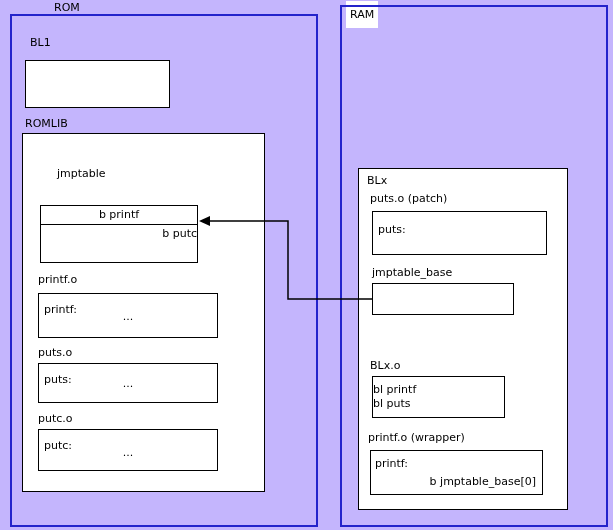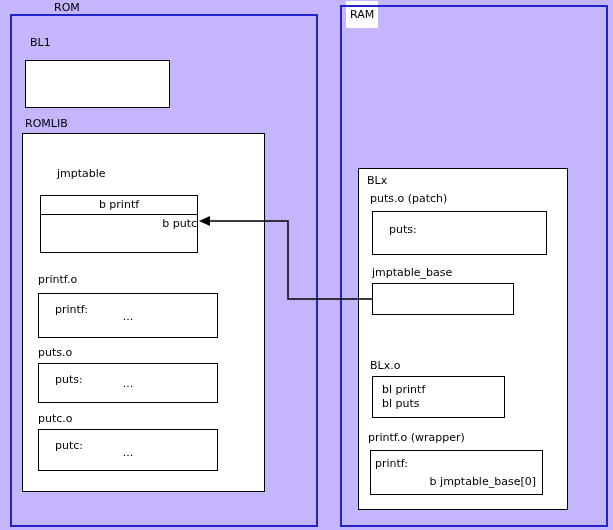--- a/index.html
+++ b/index.html
@@ -5,42 +5,42 @@
   html,body{margin:0;padding:0;background:#ffffff;}
   body{font-family:"DejaVu Sans","Liberation Sans",sans-serif;font-size:11px;color:#000;}
   #canvas{position:relative;width:613px;height:530px;background:#c4b5fd;overflow:hidden;}
   .abs{position:absolute;box-sizing:border-box;}
   .outer{border:2px solid #2323cb;background:transparent;}
   .box{border:1px solid #000;background:#fff;}
   .lbl{position:absolute;white-space:nowrap;line-height:13px;}
   .badge{background:#fff;padding:7px 4px;}
   .jrow{height:18px;line-height:18px;text-align:center;border-bottom:1px solid #000;overflow:hidden;}
   .jrow:last-child{border-bottom:0;text-align:right;}
-  .sym{position:absolute;left:16px;top:9px;white-space:nowrap;}
+  .sym{position:absolute;left:5px;top:9px;white-space:nowrap;}
   .dots{position:absolute;left:0;right:0;top:16px;text-align:center;}
   svg.overlay{position:absolute;left:0;top:0;pointer-events:none;}
 </style>
 </head>
 <body>
 
 <div id="canvas">
 
   <span class="lbl" style="left:54px;top:1px;">ROM</span>
   <span class="lbl badge" style="left:346px;top:1px;">RAM</span>
 
   <div class="abs outer" style="left:10px;top:14px;width:308px;height:513px;">
 
     <span class="lbl" style="left:18px;top:20px;">BL1</span>
     <div class="abs box" style="left:13px;top:44px;width:145px;height:48px;"></div>
 
     <span class="lbl" style="left:13px;top:101px;">ROMLIB</span>
     <div class="abs box" style="left:10px;top:117px;width:243px;height:359px;">
 
       <span class="lbl" style="left:22px;top:33px;margin-left:12px;">jmptable</span>
-      <div class="abs box" style="left:17px;top:61px;width:158px;height:58px;">
+      <div class="abs box" style="left:17px;top:71px;width:158px;height:58px;">
         <div class="jrow">b printf</div>
         <div class="jrow">b putc</div>
       </div>
 
       <span class="lbl" style="left:15px;top:139px;">printf.o</span>
       <div class="abs box" style="left:15px;top:159px;width:180px;height:45px;">
         <span class="sym">printf:</span>
         <span class="dots">...</span>
       </div>
 
@@ -66,21 +66,21 @@
 
       <span class="lbl" style="left:11px;top:23px;">puts.o (patch)</span>
       <div class="abs box" style="left:13px;top:42px;width:175px;height:44px;">
         <span class="sym" style="top:11px;">puts:</span>
       </div>
 
       <span class="lbl" style="left:13px;top:97px;">jmptable_base</span>
       <div class="abs box" style="left:13px;top:114px;width:142px;height:32px;"></div>
 
       <span class="lbl" style="left:11px;top:190px;">BLx.o</span>
-      <div class="abs box" style="left:13px;top:207px;width:133px;height:42px;padding:6px 0 0 9px;">
+      <div class="abs box" style="left:13px;top:207px;width:133px;height:42px;padding:6px 0 0 0;">
         <div style="line-height:14px;">bl printf</div>
         <div style="line-height:14px;">bl puts</div>
       </div>
 
       <span class="lbl" style="left:9px;top:262px;">printf.o (wrapper)</span>
       <div class="abs box" style="left:11px;top:281px;width:173px;height:45px;">
         <span class="sym" style="top:6px;left:4px;">printf:</span>
         <span style="position:absolute;right:6px;bottom:6px;white-space:nowrap;padding-left:28px;">b jmptable_base[0]</span>
       </div>
     </div>

